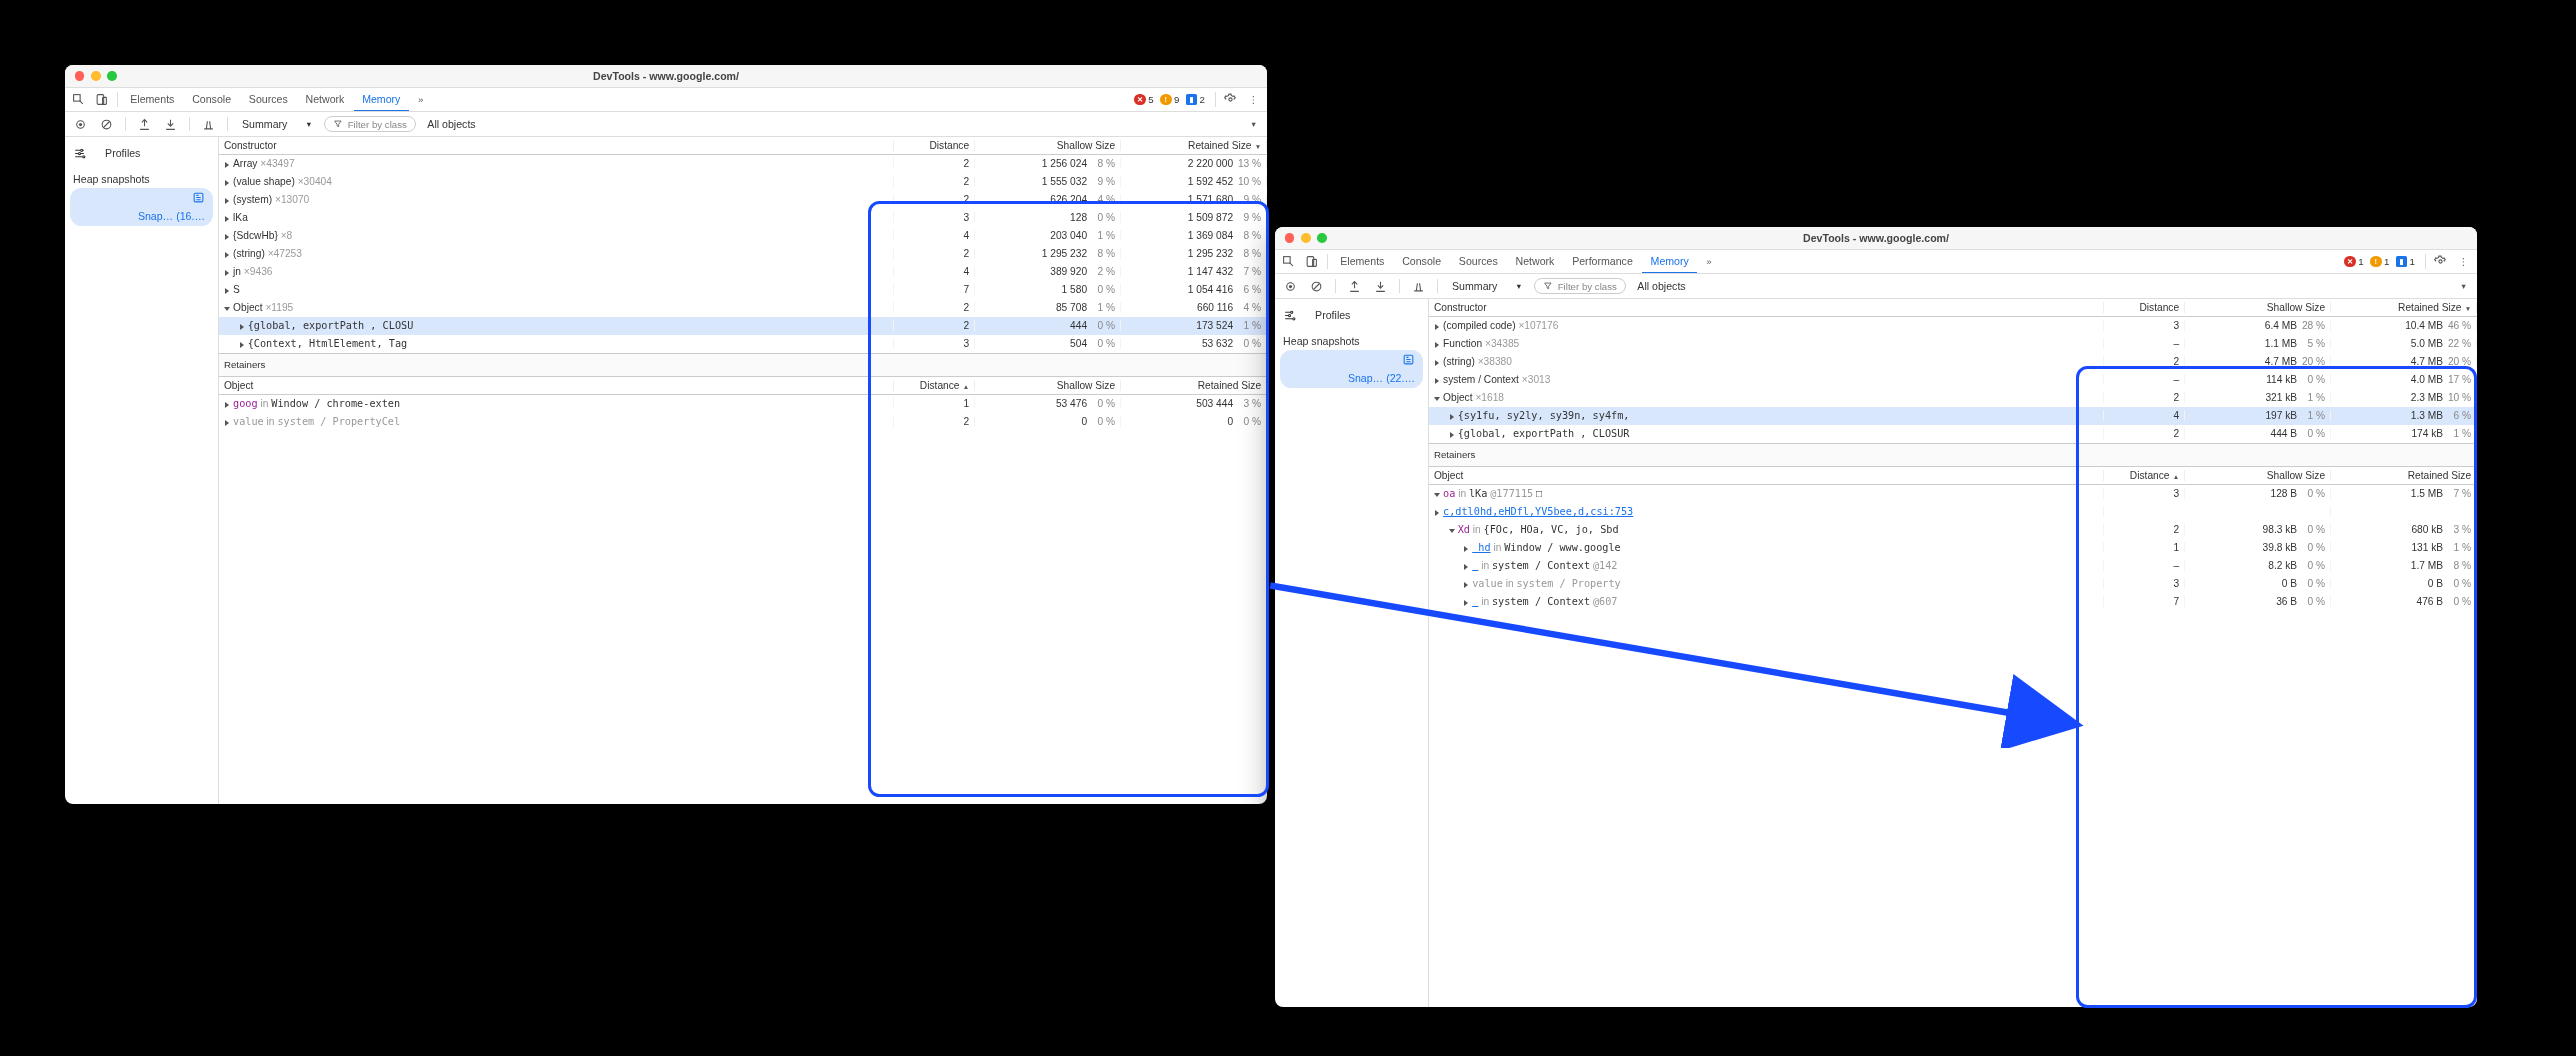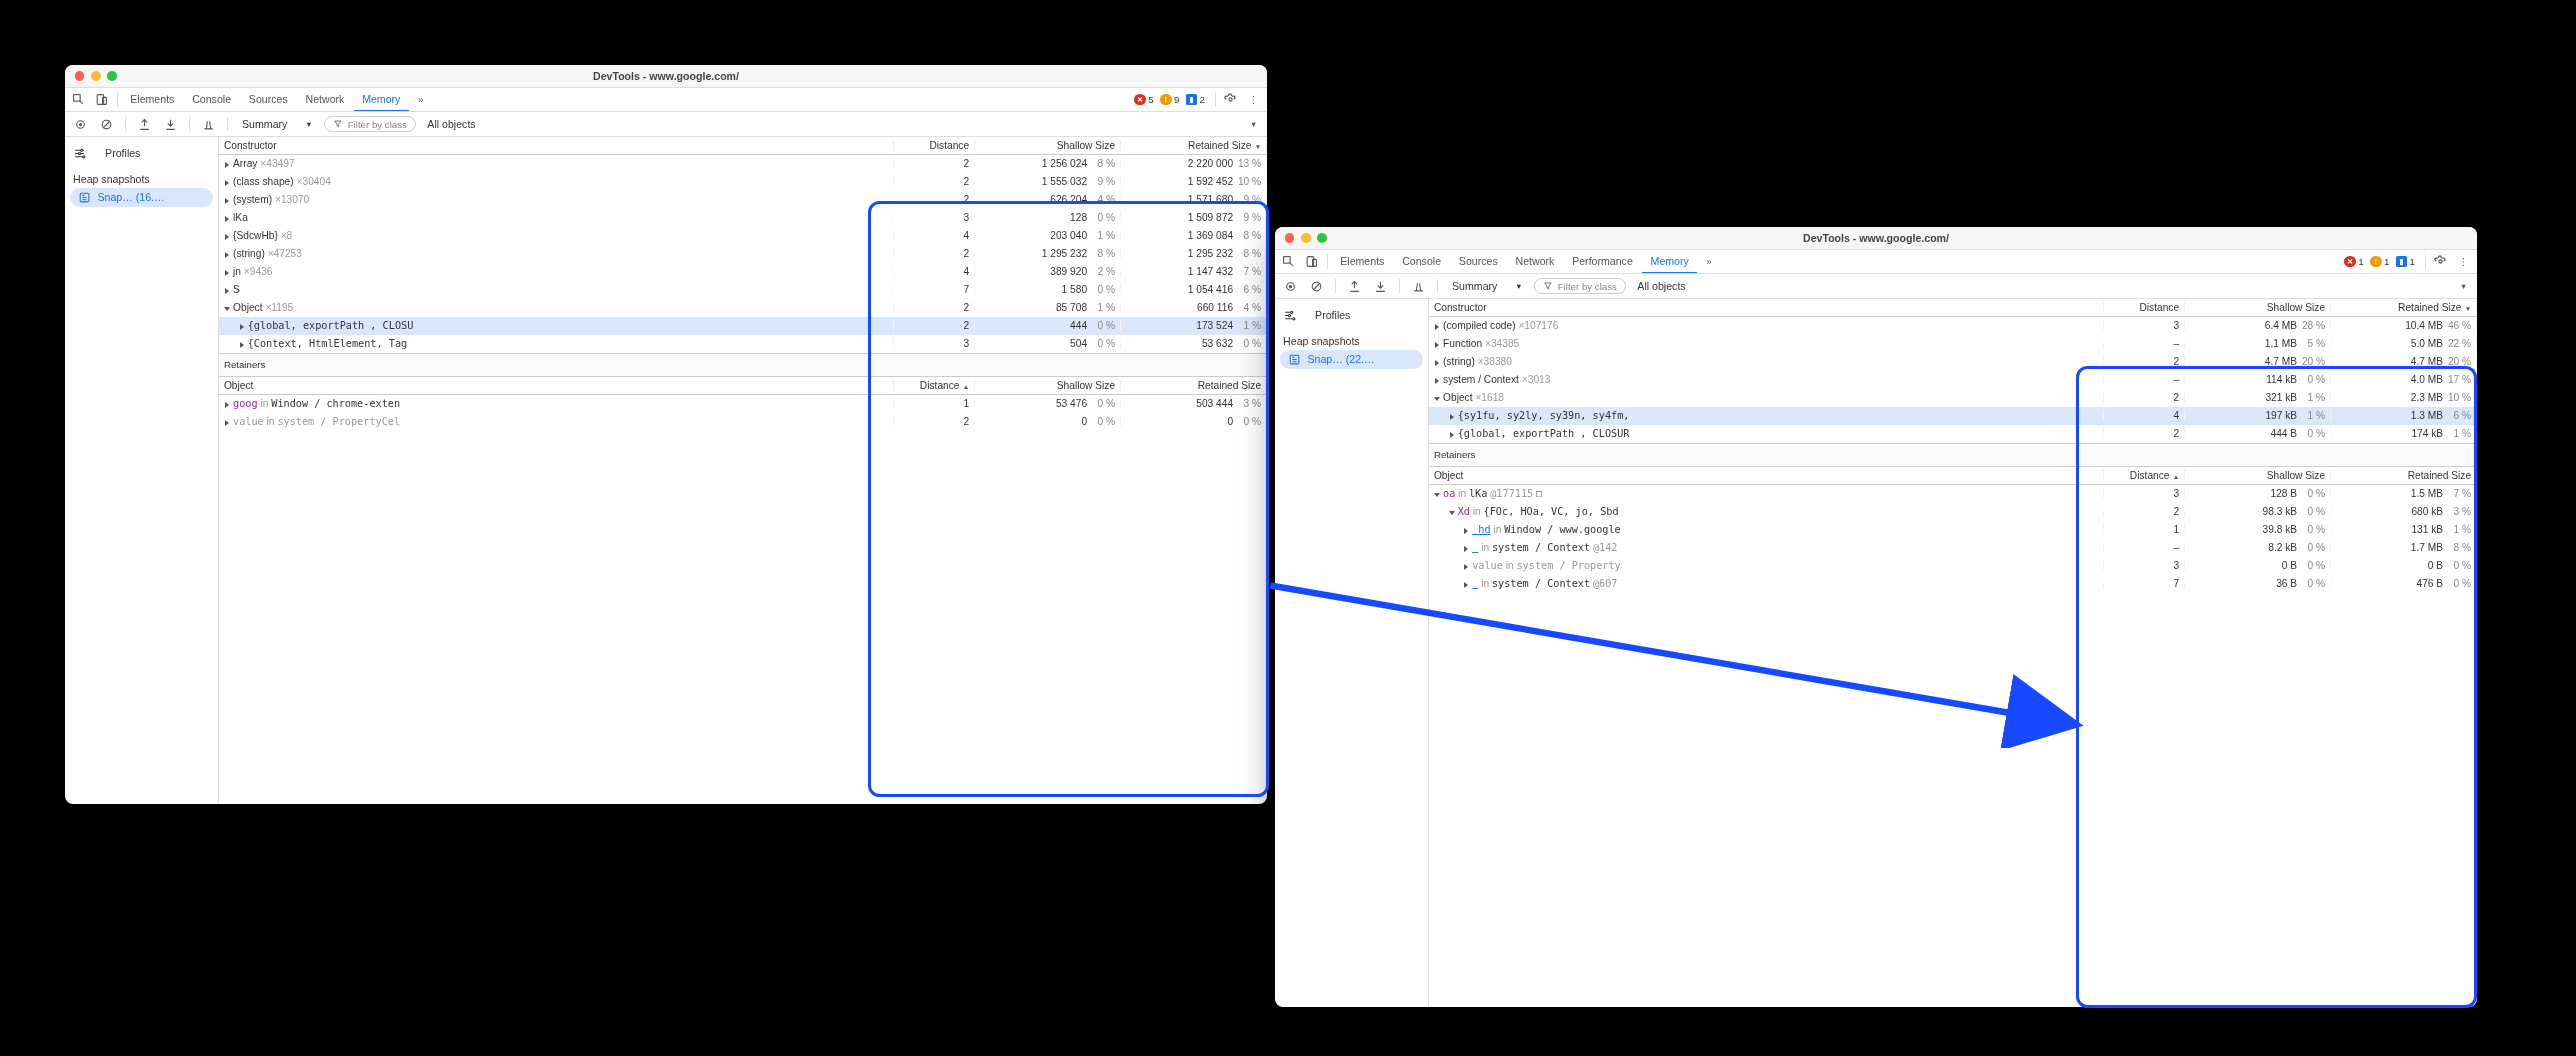--- a/index.html
+++ b/index.html
@@ -121,26 +121,27 @@
     border-right:0.8px solid #ddd;
     padding-top: 4.9px;
   }
   .side-row {
     display:flex; align-items:center; gap:19px;
     padding: 4.9px 8.1px;
     font-size:10.6px;
   }
   .side-head { margin: 8.1px 0 3.2px 8.1px; font-size:10.6px; color:#333;}
   .side-item {
-    display:flex; align-items:flex-start; gap:6.5px;
+    display:flex; align-items:flex-end; gap:6.5px;
     padding: 3.2px 8.1px;
     margin: 1.6px 4.9px;
     border-radius: 11.4px;
     font-size:10.6px;
     color:#1a73e8;
+    flex-direction:column;
   }
   .side-item.active { background:#d9e7fd; }
   .main {
     flex:1;
     display:flex;
     flex-direction:column;
     min-width:0;
   }
   .grid-header, .grid-row {
     display:grid;
@@ -329,21 +330,21 @@
         <div class="cell num sortcaret">Retained Size</div>
       </div>
       <div id="left-rows">
           <div class="grid-row" style="grid-template-columns: 1fr 81px 146px 146px;">
             <div class="cell" style="padding-left:4.9px"><span class="tri "></span><span class="">Array</span> <span class="muted">×43497</span></div>
             <div class="cell num">2</div>
             <div class="cell num">1 256 024<span class="pct">8 %</span></div>
             <div class="cell num">2 220 000<span class="pct">13 %</span></div>
           </div>
           <div class="grid-row" style="grid-template-columns: 1fr 81px 146px 146px;">
-            <div class="cell" style="padding-left:4.9px"><span class="tri "></span><span class="">(class shape)</span> <span class="muted">×30404</span></div>
+            <div class="cell" style="padding-left:4.9px"><span class="tri "></span><span class="">(value shape)</span> <span class="muted">×30404</span></div>
             <div class="cell num">2</div>
             <div class="cell num">1 555 032<span class="pct">9 %</span></div>
             <div class="cell num">1 592 452<span class="pct">10 %</span></div>
           </div>
           <div class="grid-row" style="grid-template-columns: 1fr 81px 146px 146px;">
             <div class="cell" style="padding-left:4.9px"><span class="tri "></span><span class="">(system)</span> <span class="muted">×13070</span></div>
             <div class="cell num">2</div>
             <div class="cell num">626 204<span class="pct">4 %</span></div>
             <div class="cell num">1 571 680<span class="pct">9 %</span></div>
           </div>
@@ -605,20 +606,26 @@
         <div class="cell num">Retained Size</div>
       </div>
       <div id="right-ret">
           <div class="grid-row" style="grid-template-columns: 1fr 81px 146px 146px;">
             <div class="cell" style="padding-left:4.9px"><span class="tri open"></span><span class="kw mono">oa</span> <span class="muted">in</span> <span class="mono">lKa</span> <span class="muted mono">@177115</span> □</div>
             <div class="cell num">3</div>
             <div class="cell num">128 B<span class="pct">0 %</span></div>
             <div class="cell num">1.5 MB<span class="pct">7 %</span></div>
           </div>
           <div class="grid-row" style="grid-template-columns: 1fr 81px 146px 146px;">
+            <div class="cell" style="padding-left:4.9px"><span class="tri "></span><span class="mono link">c,dtl0hd,eHDfl,YV5bee,d,csi:753</span></div>
+            <div class="cell num"></div>
+            <div class="cell num"><span class="pct"></span></div>
+            <div class="cell num"><span class="pct"></span></div>
+          </div>
+          <div class="grid-row" style="grid-template-columns: 1fr 81px 146px 146px;">
             <div class="cell" style="padding-left:19.5px"><span class="tri open"></span><span class="kw mono">Xd</span> <span class="muted">in</span> <span class="mono">{FOc, HOa, VC, jo, Sbd</span></div>
             <div class="cell num">2</div>
             <div class="cell num">98.3 kB<span class="pct">0 %</span></div>
             <div class="cell num">680 kB<span class="pct">3 %</span></div>
           </div>
           <div class="grid-row" style="grid-template-columns: 1fr 81px 146px 146px;">
             <div class="cell" style="padding-left:34px"><span class="tri "></span><span class="kw mono link">_hd</span> <span class="muted">in</span> <span class="mono">Window / www.google</span></div>
             <div class="cell num">1</div>
             <div class="cell num">39.8 kB<span class="pct">0 %</span></div>
             <div class="cell num">131 kB<span class="pct">1 %</span></div>

